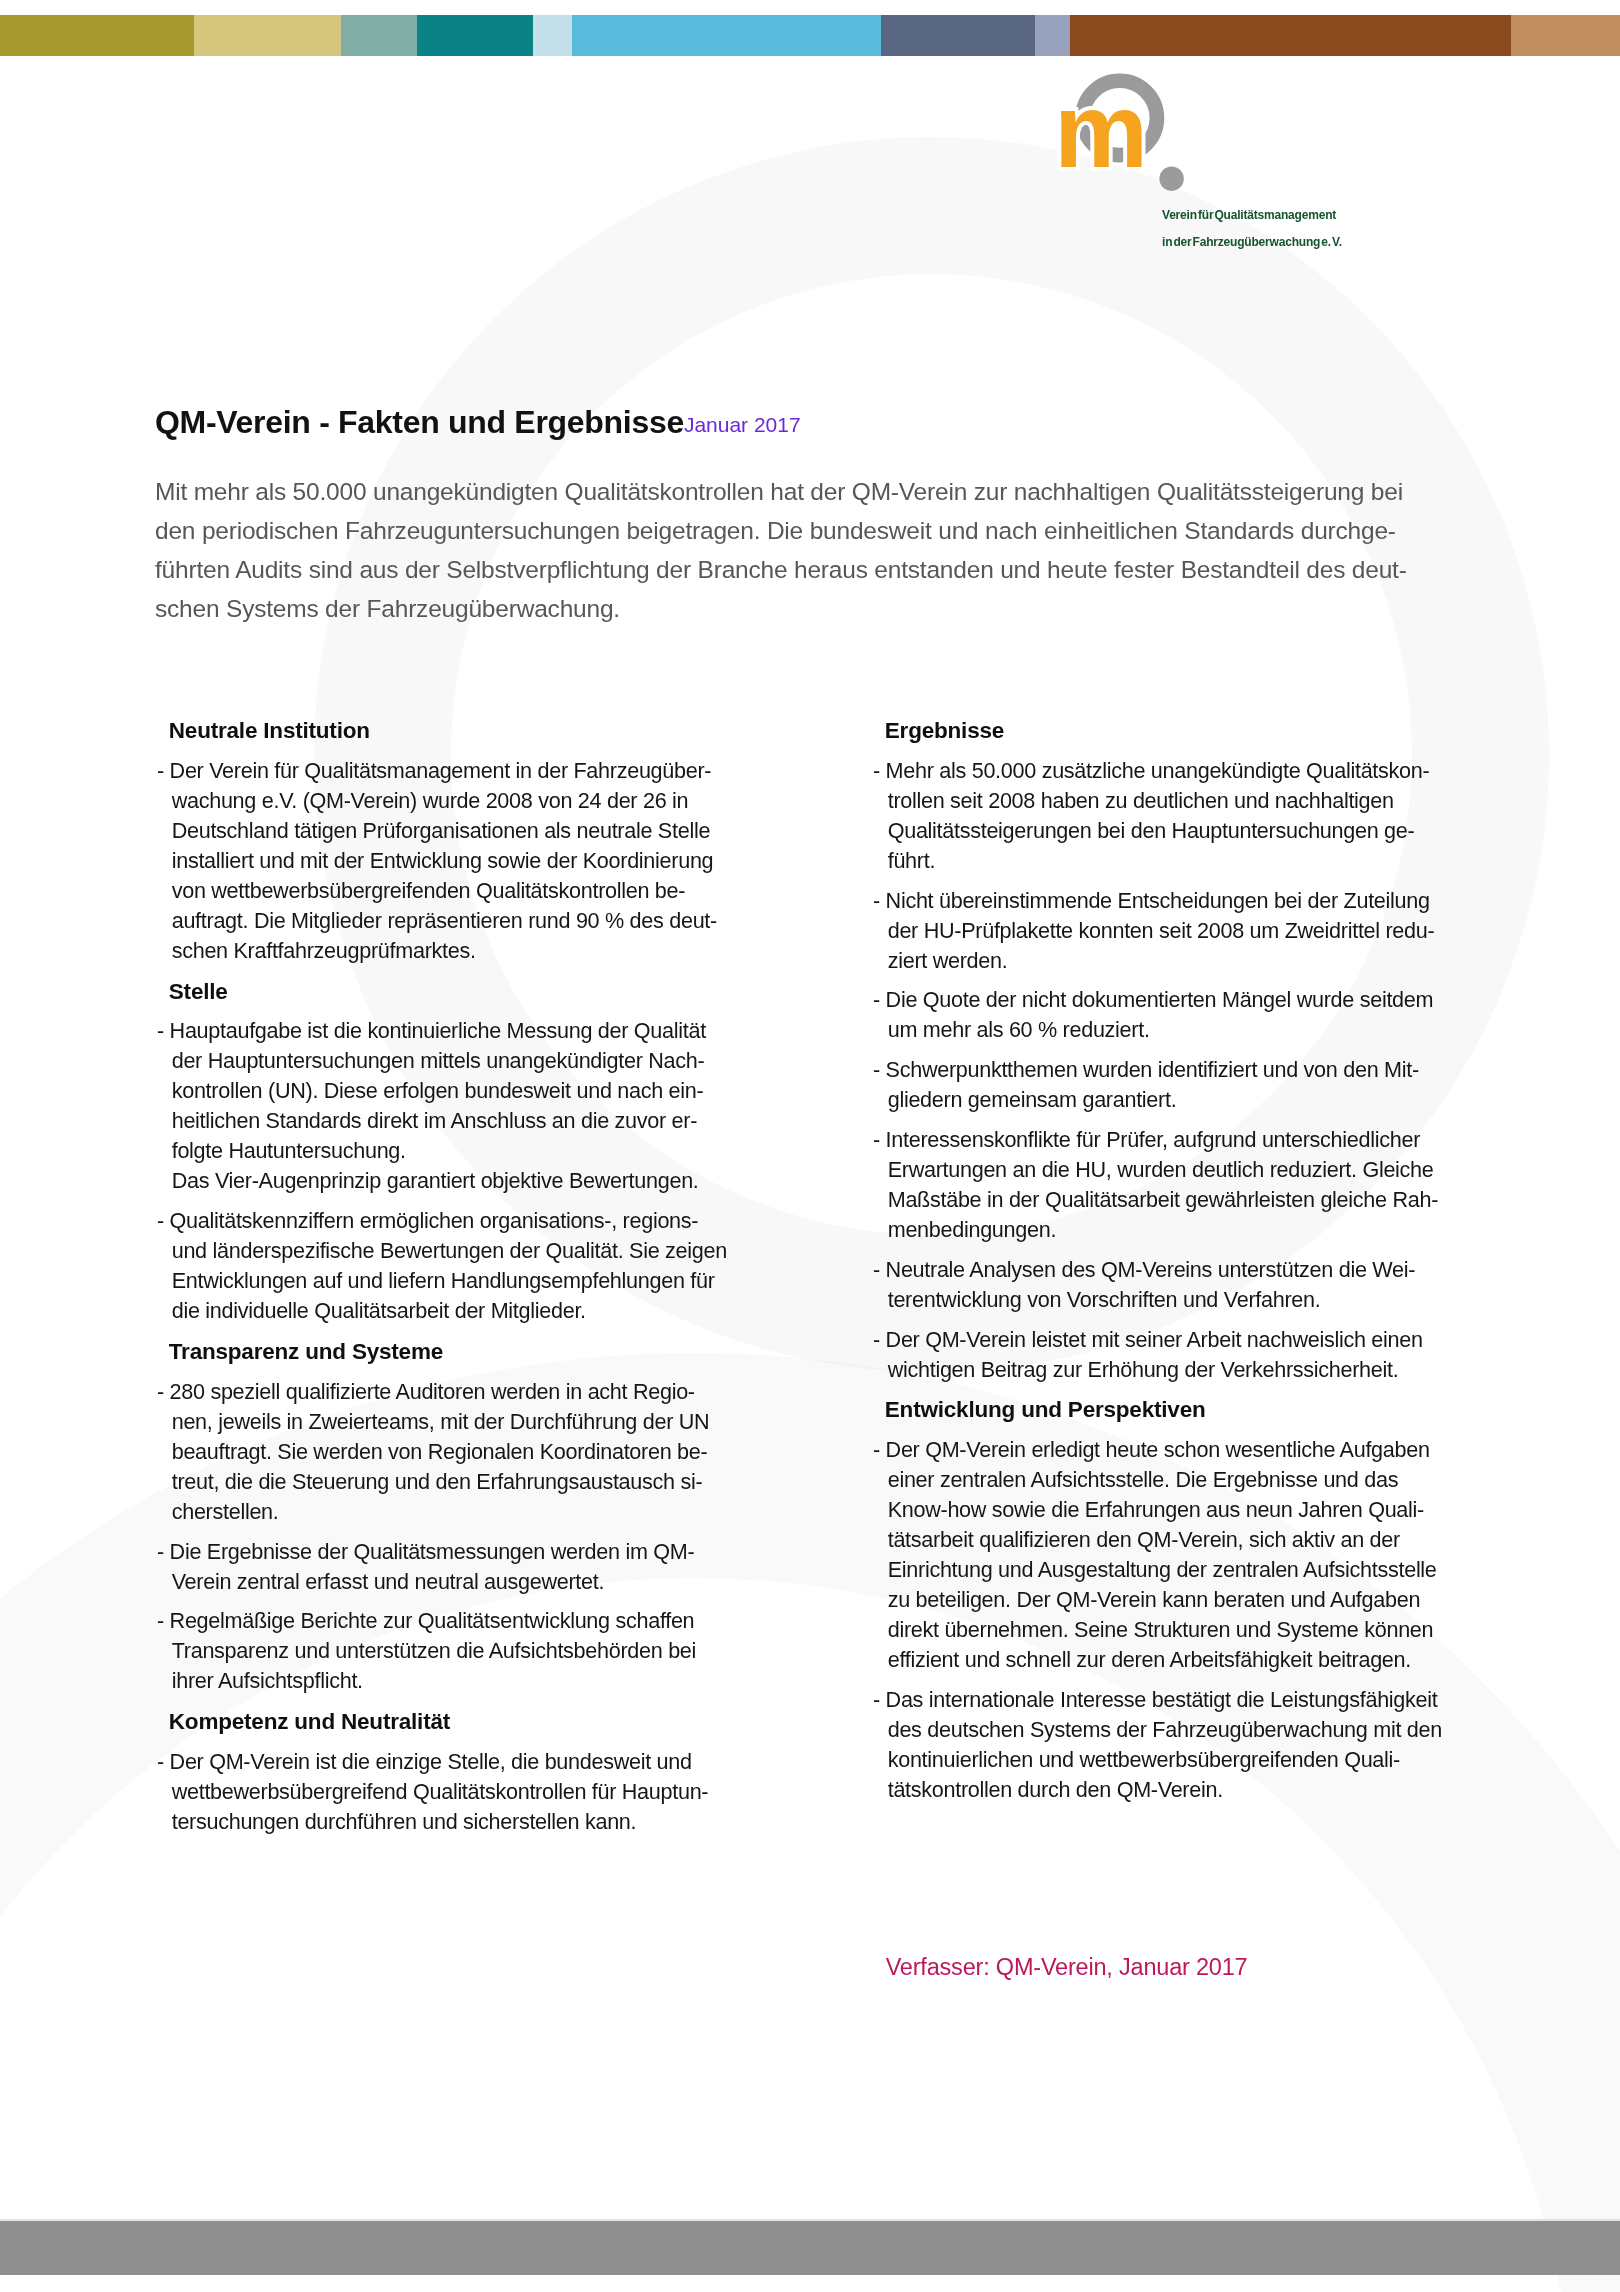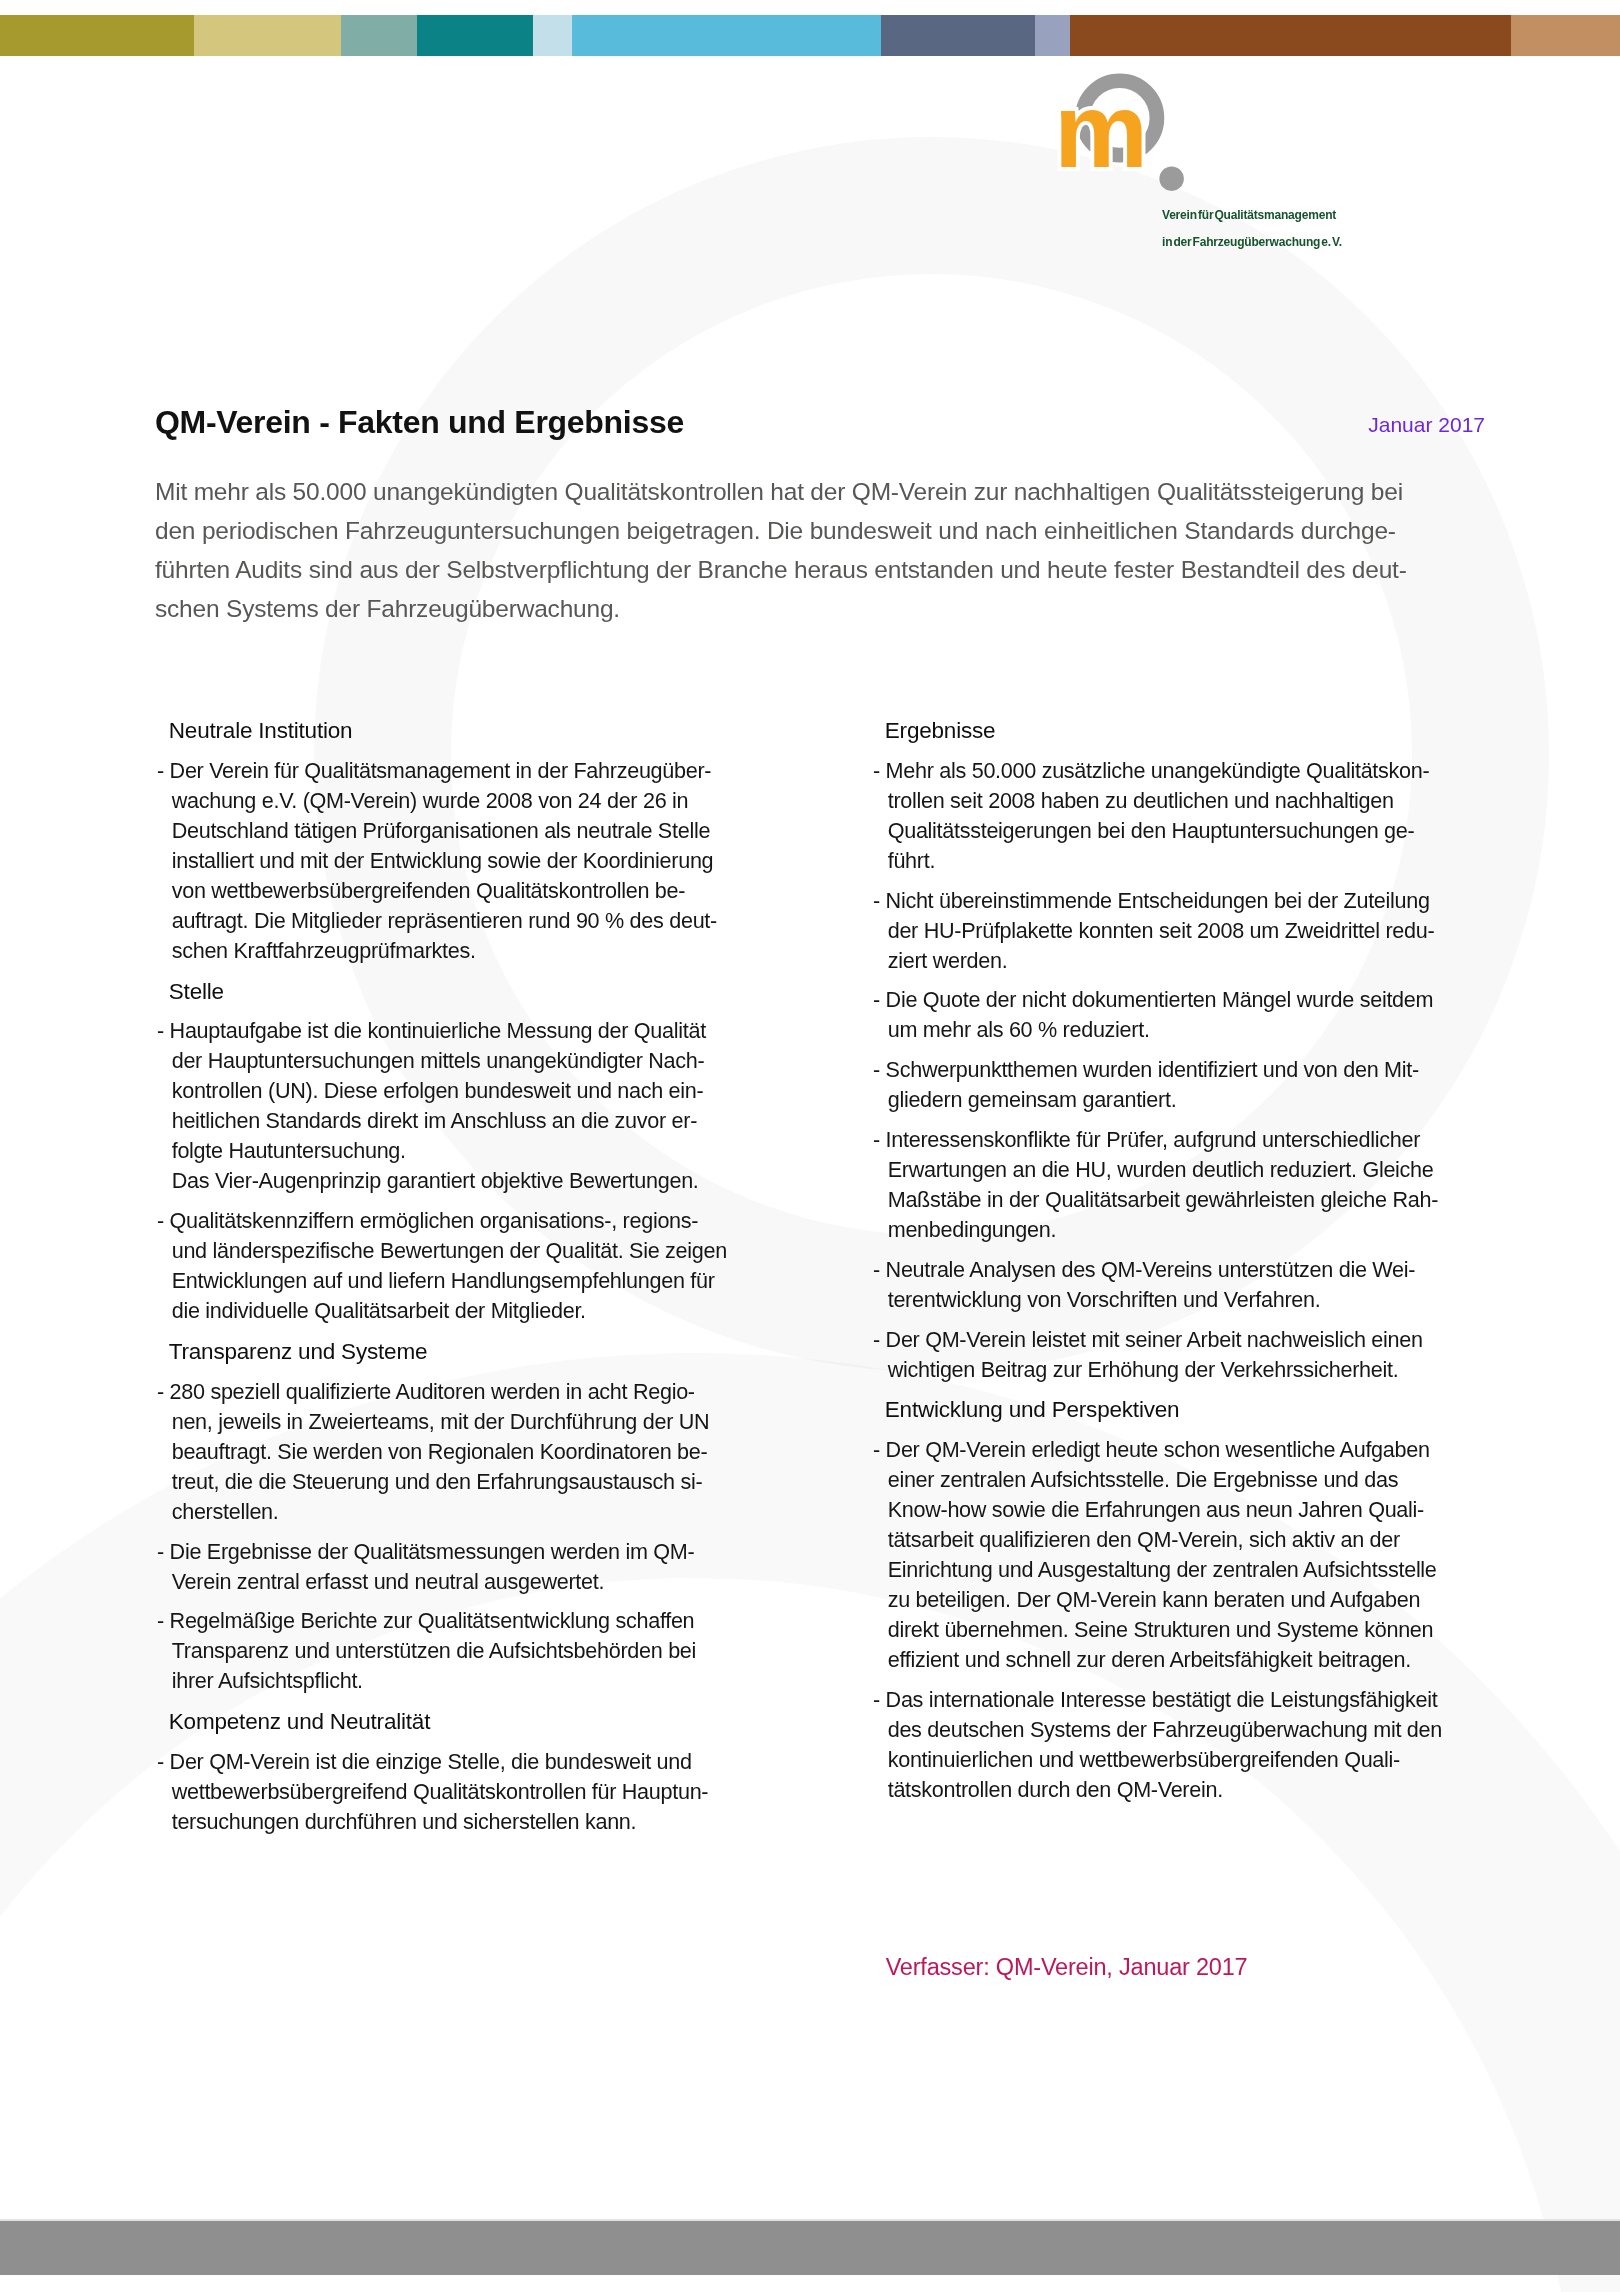--- a/index.html
+++ b/index.html
@@ -22,36 +22,36 @@
   
   .logo-mark{position:absolute;left:1057px;top:67px;width:431px;height:147px;}
   .logo-text{
     position:absolute;left:1162px;top:202px;width:323px;
     font-weight:bold;font-size:12px;line-height:26.5px;color:#14532d;
     letter-spacing:-0.2px;word-spacing:-2px;
   }
   
   .header-row{
     position:absolute;left:155px;top:402px;width:1362px;
-    display:flex;justify-content:space-between;align-items:flex-end;
+    display:flex;justify-content:flex-start;align-items:flex-end;
   }
   .doc-title{font-size:32px;font-weight:bold;letter-spacing:-0.3px;color:#121212;line-height:41px;}
   .doc-date{font-size:21px;color:#6d28d9;padding-bottom:5.9px;margin-right:32px;}
   
   .intro{
     position:absolute;left:155px;top:472px;width:1367px;
     font-size:24.5px;line-height:39px;color:#575756;letter-spacing:-0.2px;
     white-space:pre-line;
   }
   
   .col{position:absolute;top:715px;font-size:21.6px;line-height:30px;letter-spacing:-0.3px;color:#161616;}
   .col-left{left:157px;width:655px;}
   .col-right{left:873px;width:651px;}
   .col-heading{
-    font-weight:normal;font-size:22.5px;line-height:32px;letter-spacing:-0.2px;color:#0f0f0f;
+    font-weight:bold;font-size:22.5px;line-height:32px;letter-spacing:-0.2px;color:#0f0f0f;
     margin:7.8px 0 8.8px 11.8px;
   }
   .col-heading.first{margin-top:0;}
   .bullet{white-space:pre-line;padding-left:14.7px;text-indent:-14.7px;margin:0 0 9.8px 0;}
   .author{margin:147px 0 0 12.7px;font-size:23.5px;letter-spacing:-0.2px;color:#be185d;}
   
   .footer-bar{
     position:absolute;left:0;top:2219px;width:1620px;height:54px;
     background:#8F8F8F;border-top:2.9px solid #E3E3E3;
   }

